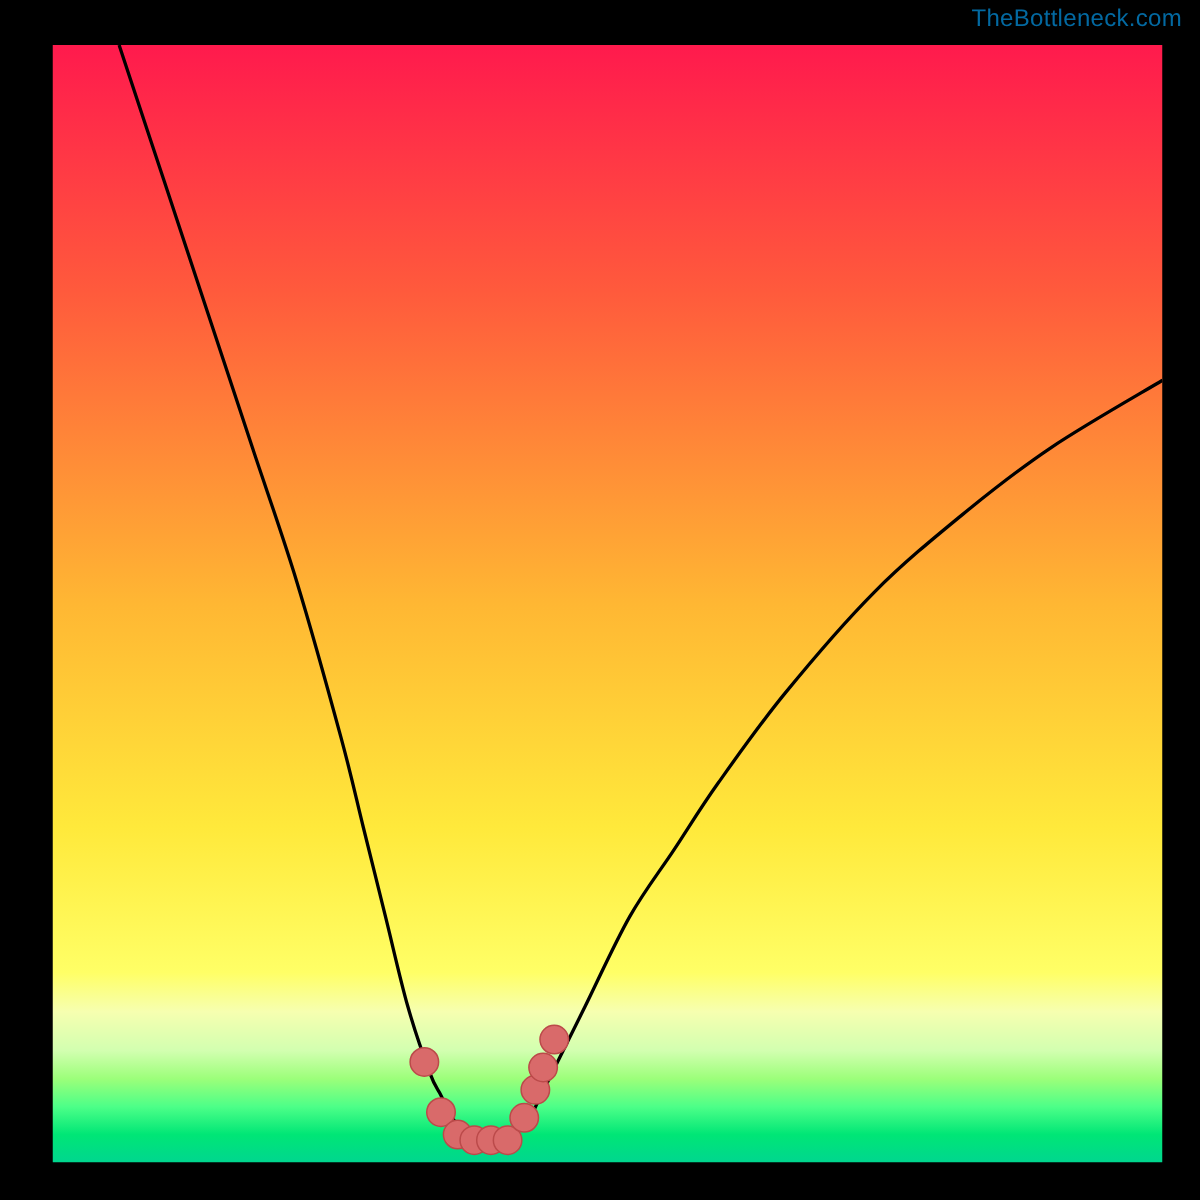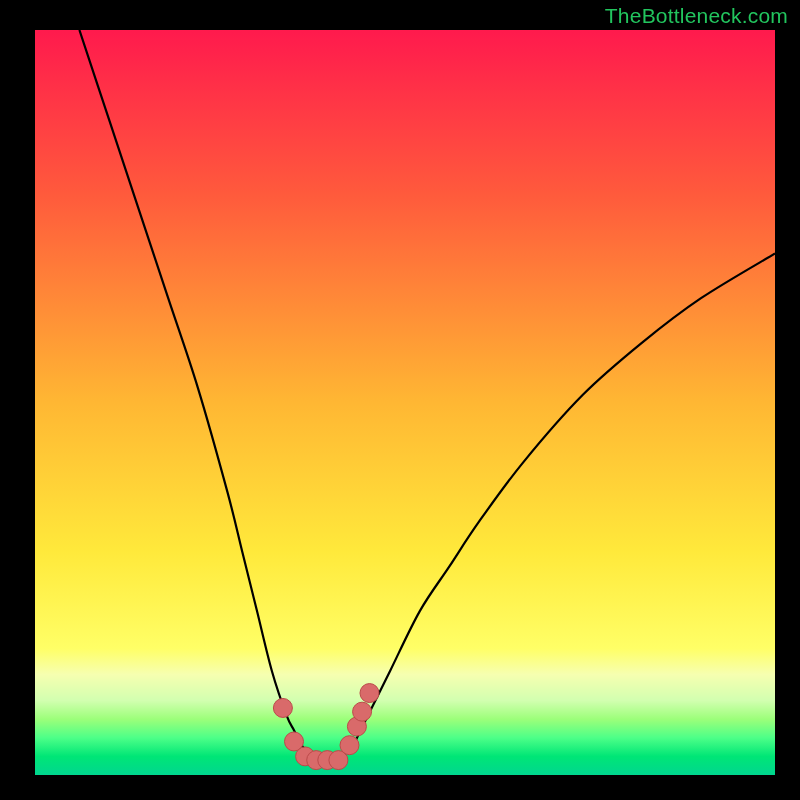--- a/index.html
+++ b/index.html
@@ -25,22 +25,22 @@
     height: 745px;
   }
   .gradient {
     position: absolute;
     left: 0; top: 0; width: 100%; height: 100%;
   }
   .watermark {
     position: absolute;
     top: 4px;
     right: 12px;
-    color: #22c55e;
-    font-size: 21px;
+    color: #0369a1;
+    font-size: 16px;
     font-weight: 500;
     letter-spacing: 0.2px;
     user-select: none;
   }
   svg { display: block; }
 </style>
 </head>
 <body>
 
 <div class="frame">

